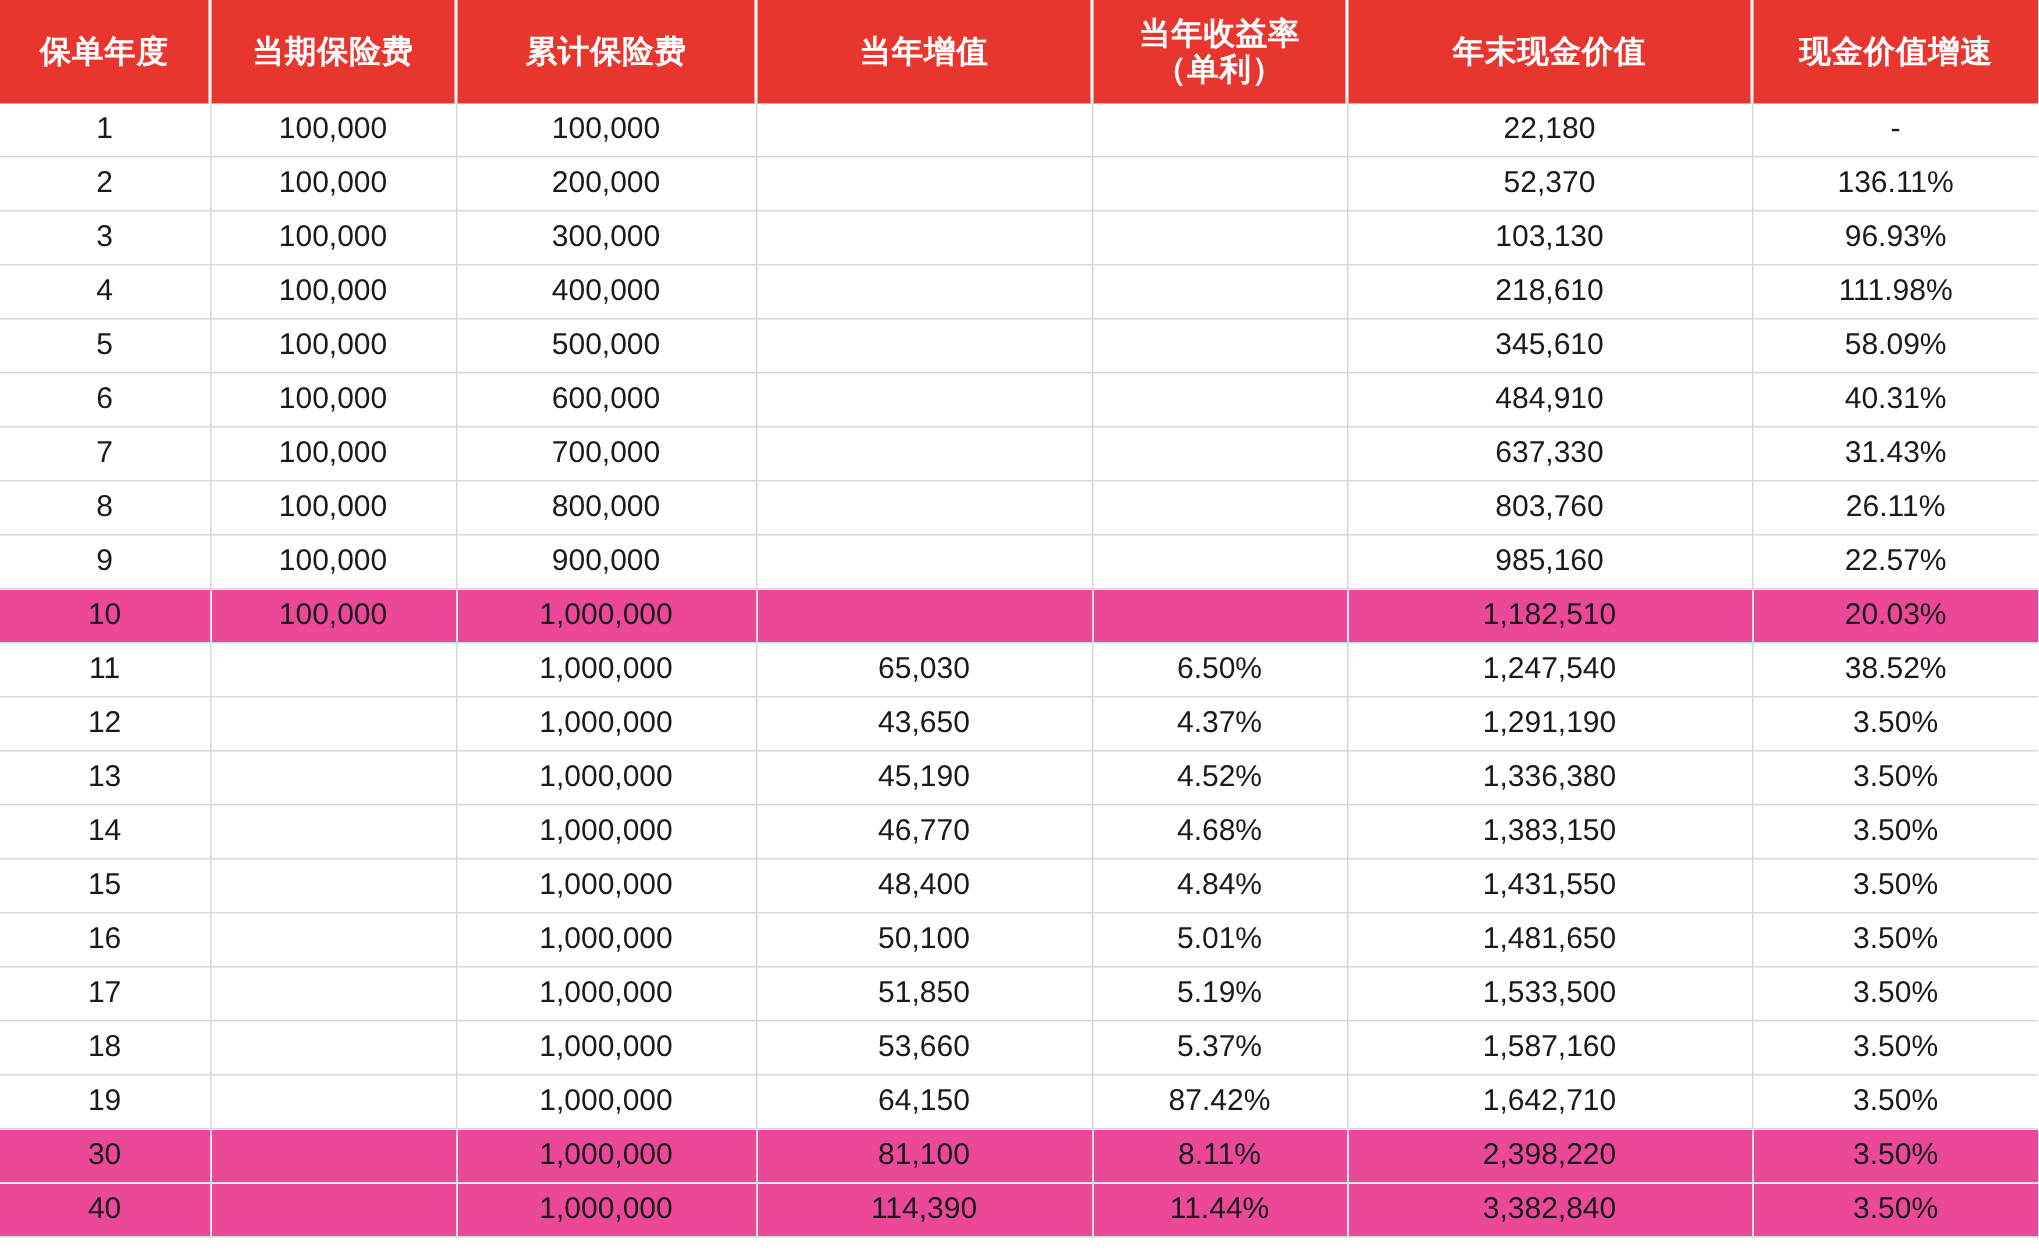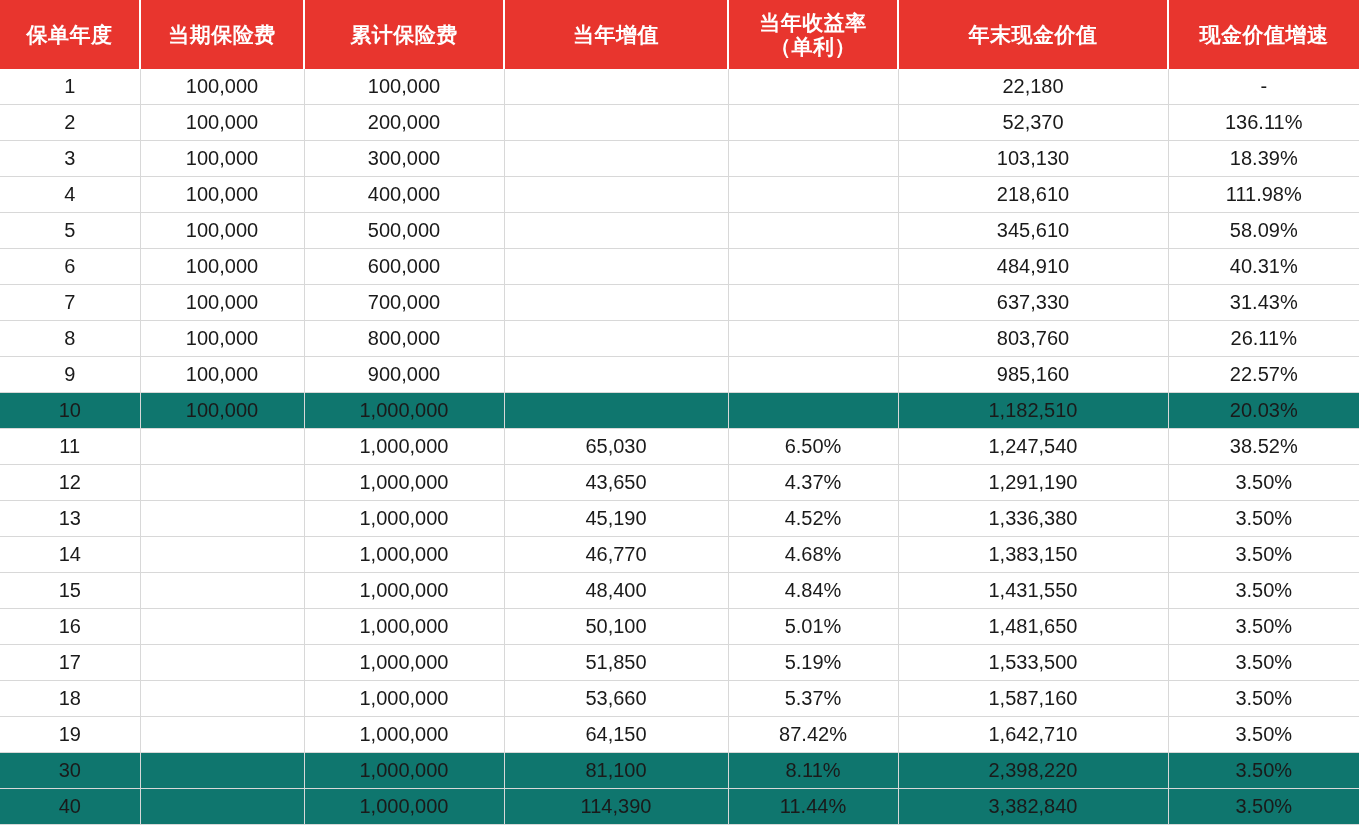--- a/index.html
+++ b/index.html
@@ -50,21 +50,21 @@
     border-bottom: 1px solid #d8d8d8;
     border-right: 1px solid #d8d8d8;
     padding: 0 4px;
     white-space: nowrap;
     overflow: hidden;
   }
   table.policy-table tbody td:last-child {
     border-right: none;
   }
   table.policy-table tbody tr.highlight td {
-    background: #0f766e;
+    background: #ec4899;
   }
   table.policy-table tbody tr:last-child td {
     border-bottom: 1px solid #d8d8d8;
   }
 </style>
 </head>
 <body>
 
 <table class="policy-table">
   <colgroup>
@@ -109,21 +109,21 @@
         <td>52,370</td>
         <td>136.11%</td>
       </tr>
       <tr>
         <td>3</td>
         <td>100,000</td>
         <td>300,000</td>
         <td></td>
         <td></td>
         <td>103,130</td>
-        <td>18.39%</td>
+        <td>96.93%</td>
       </tr>
       <tr>
         <td>4</td>
         <td>100,000</td>
         <td>400,000</td>
         <td></td>
         <td></td>
         <td>218,610</td>
         <td>111.98%</td>
       </tr>

